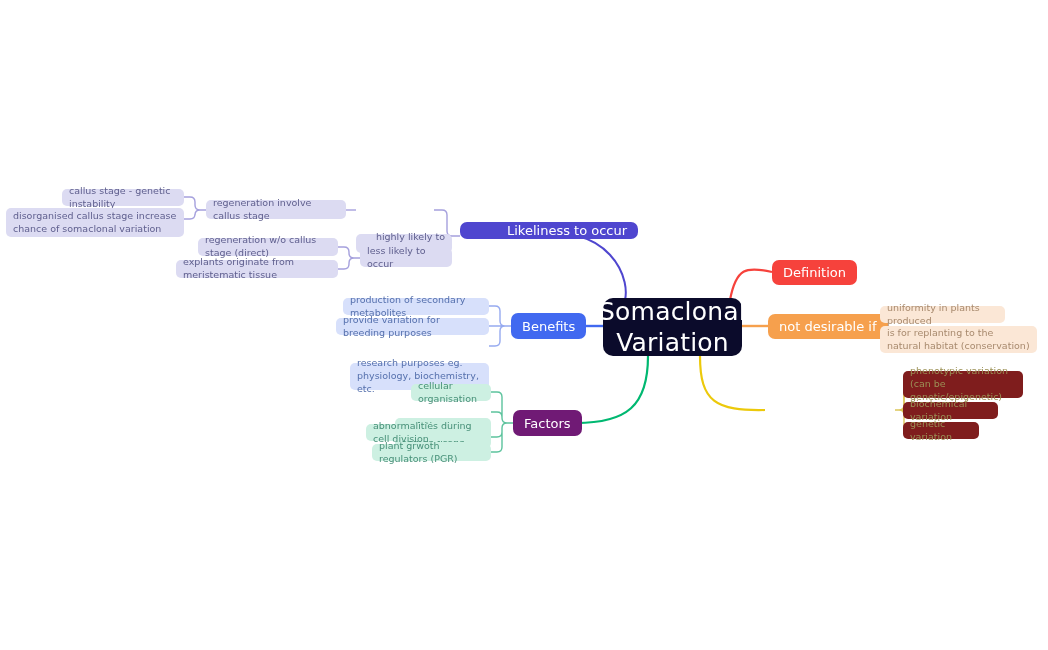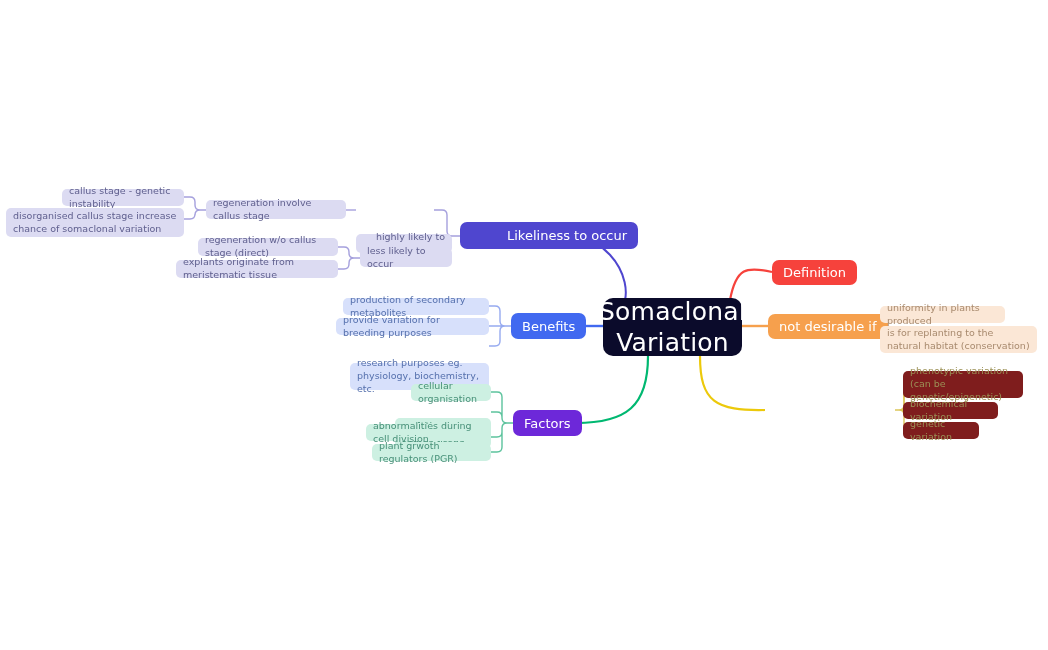--- a/index.html
+++ b/index.html
@@ -57,21 +57,21 @@
     border-radius: 7px;
     font-size: 13px;
     padding: 6px 11px;
     color: #ffffff;
     font-weight: 500;
     justify-content: center;
     white-space: nowrap;
   }
   .branch.b-indigo { background: #4f46cf; }
   .branch.b-blue   { background: #4169f0; }
-  .branch.b-green  { background: #6d28d9; }
+  .branch.b-green  { background: #701a75; }
   .branch.b-red    { background: #f6423c; }
   .branch.b-orange { background: #f5a council; }
   .branch.b-orange { background: #f6a04d; }
   .branch.b-yellow { background: #ecc90b; color: #2b2b18; }
 
   
   .leaf {
     border-radius: 5px;
     font-size: 9.5px;
     line-height: 1.35;
@@ -131,21 +131,21 @@
              M 899 410 L 903 410
              M 899 410 Q 904 410 904 415 L 904 425 Q 904 430 909 430 L 903 430" fill="none" stroke="#dcc659" stroke-width="1.4"></path>
     <path d="M 900 410 Q 904 410 904 405 L 904 386 Q 904 381 909 381 L 903 381" fill="none" stroke="#dcc659" stroke-width="1.4"></path>
   </svg>
 
   <div class="node root" style="left:603px; top:298px; width:139px; height:58px;">
     <span>Somaclonal
 Variation</span>
   </div>
 
-  <div class="node branch b-indigo" style="left:460px; top:222px; height:27px;padding-left:47px;">
+  <div class="node branch b-indigo" style="left:460px; top:222px; height:17px;padding-left:47px;">
     <span>Likeliness to occur</span>
   </div>
 
   <div class="node leaf l-indigo align-right" style="left:356px; top:200px; width:96px; height:19px; justify-content:center;">
     <span>highly likely to occur</span>
   </div>
 
   <div class="node leaf l-indigo" style="left:360px; top:248px; width:92px; height:19px; justify-content:center;">
     <span>less likely to occur</span>
   </div>

